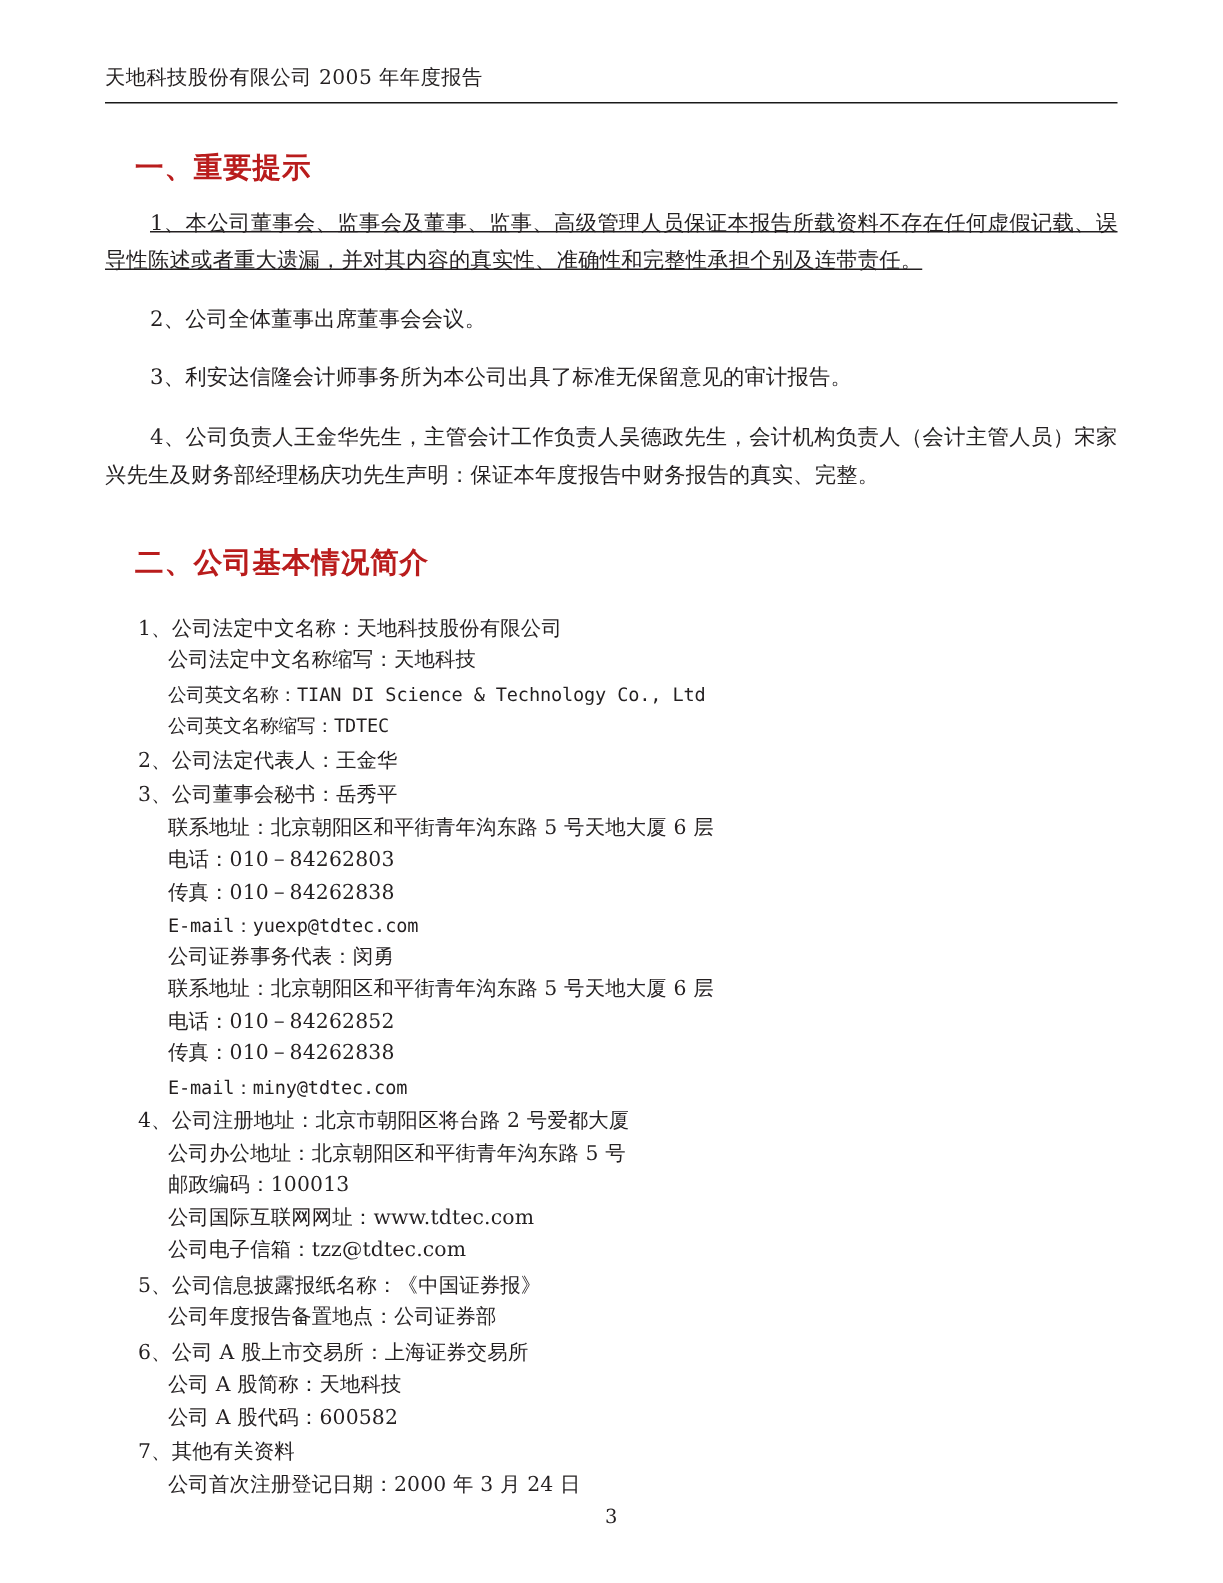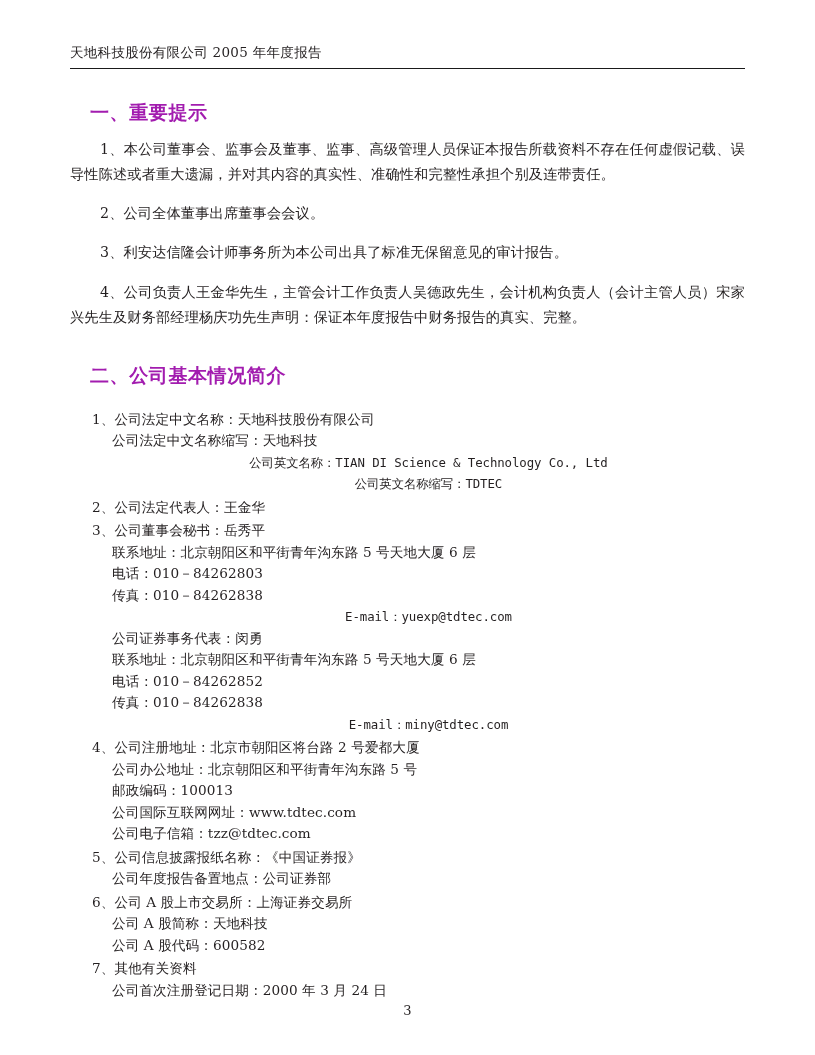--- a/index.html
+++ b/index.html
@@ -40,21 +40,21 @@
     width: 100%;
   }
 
   
   .section-heading {
     font-family: "DejaVu Sans", "Liberation Sans", sans-serif;
     font-weight: bold;
     font-size: 19px;
     line-height: 26px;
     letter-spacing: 0.6px;
-    color: #a21caf;
+    color: #b91c1c;
     margin: 0;
     padding-left: 20px;
   }
   .sec1-heading { padding-top: 30px; }
   .sec2-heading { padding-top: 18px; }
 
   
   .notice-list {
     margin: 0;
     padding: 0;
@@ -62,21 +62,21 @@
   }
   .notice-item {
     font-size: 14.2px;
     line-height: 25px;
     letter-spacing: 0.15px;
     text-align: justify;
     text-indent: 30px;
     margin-top: 11px;
     color: #231f20;
   }
-  .notice-item.first { margin-top: 12px; }
+  .notice-item.first { margin-top: 12px; text-decoration: underline; }
 
   
   .info-list {
     margin: 0;
     padding: 0;
     list-style: none;
     margin-top: 2px;
   }
   .info-block {
     margin-top: 2px;
@@ -90,21 +90,20 @@
     white-space: nowrap;
     color: #231f20;
   }
   .info-line.sub {
     padding-left: 20px;
   }
   .mono {
     font-family: "DejaVu Sans Mono", "Liberation Mono", monospace;
     font-size: 12.4px;
     letter-spacing: -0.1px;
-    text-align: center;
   }
 
   
   .footer {
     position: absolute;
     left: 0;
     right: 0;
     bottom: 36px;
     text-align: center;
   }

